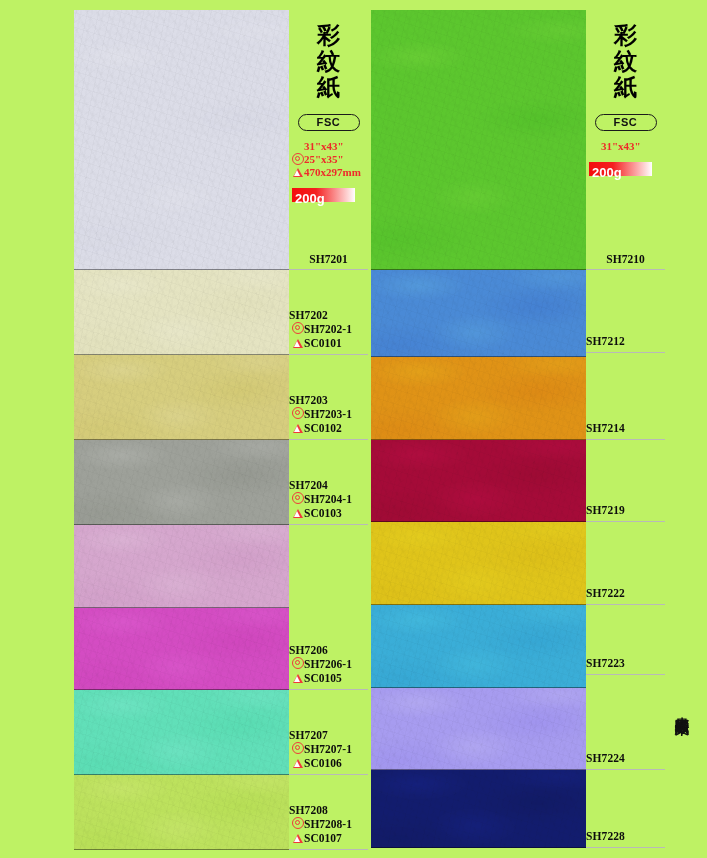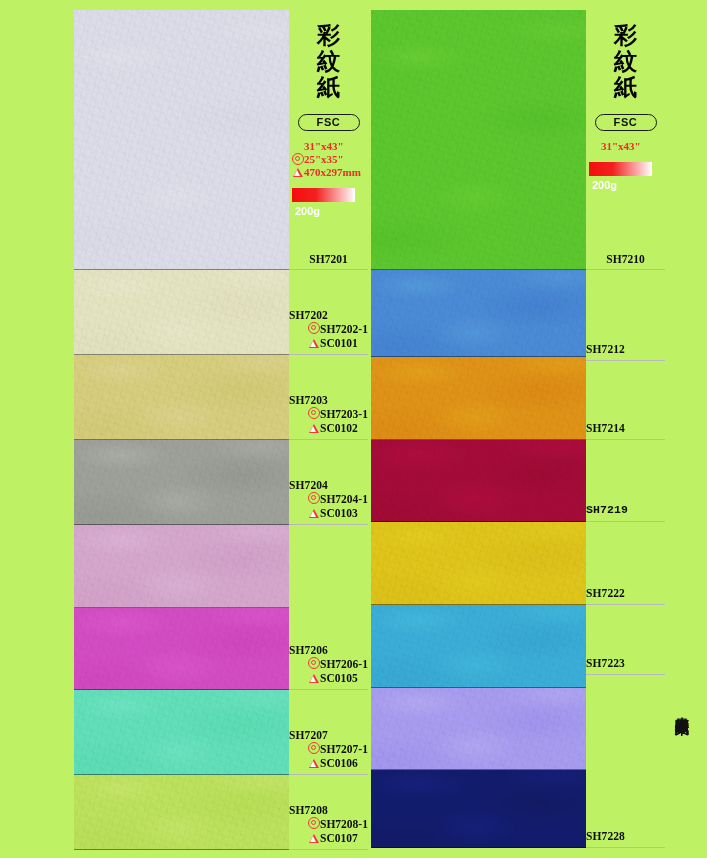--- a/index.html
+++ b/index.html
@@ -105,21 +105,21 @@
   }
   .code-sub {
     font-size: 11.5px;
     font-weight: bold;
     color: #0d0d0d;
     line-height: 14px;
     white-space: nowrap;
     display: flex;
     align-items: center;
     justify-content: flex-start;
-    padding-left: 19px;
+    padding-left: 3px;
   }
   .code-sub .glyph {
     display: inline-block;
     width: 12px;
     flex: 0 0 12px;
     text-align: center;
   }
 
   
   .mark-circle {
@@ -211,23 +211,23 @@
   }
   .weight-badge {
     position: relative;
     margin: 9px 0 0 3px;
     width: 63px;
     height: 14px;
     background: linear-gradient(to right, #f40d0d 0%, #f42020 38%, #fb9a9a 72%, #ffffff 100%);
   }
   .weight-badge span {
     position: absolute;
-    left: 3px; top: 16px;
+    left: 3px; top: 4px;
     font-family: "Liberation Sans", sans-serif;
-    font-size: 11px;
+    font-size: 13px;
     font-weight: bold;
     color: #ffffff;
     line-height: 14px;
   }
   .header-code {
     position: absolute;
     left: 0; right: 0;
     bottom: 4px;
     text-align: center;
     font-size: 11.5px;
@@ -470,43 +470,48 @@
                 <span class="glyph"></span>
                 <span>31"x43"</span>
               </div>
             </div>
             <div class="weight-badge">
               <span>200g</span>
             </div>
           </div>
           <div class="header-code">SH7210</div>
         </div>
-        <div class="label-block" style="top: 264px; height: 87px;">
+        <div class="label-block" style="top: 256px; height: 87px;">
           <div class="label-inner">
             <div class="code-main">SH7212</div>
           </div>
         </div>
         <div class="label-block" style="top: 347px; height: 83px;">
           <div class="label-inner">
             <div class="code-main">SH7214</div>
           </div>
         </div>
-        <div class="label-block" style="top: 430px; height: 82px; font-family: Liberation Mono, monospace;">
+        <div class="label-block" style="top: 430px; height: 82px;">
           <div class="label-inner">
             <div class="code-main">SH7219</div>
           </div>
         </div>
         <div class="label-block" style="top: 512px; height: 83px;">
           <div class="label-inner">
             <div class="code-main">SH7222</div>
           </div>
         </div>
         <div class="label-block" style="top: 582px; height: 83px;">
           <div class="label-inner">
             <div class="code-main">SH7223</div>
+          </div>
+        </div>
+        <div class="label-block" style="top: 678px; height: 82px;">
+          <div class="label-inner">
+            <div class="code-main">SH7224</div>
           </div>
         </div>
         <div class="label-block" style="top: 760px; height: 78px;">
           <div class="label-inner">
             <div class="code-main">SH7228</div>
           </div>
         </div>
       </div>
   </div>
 

